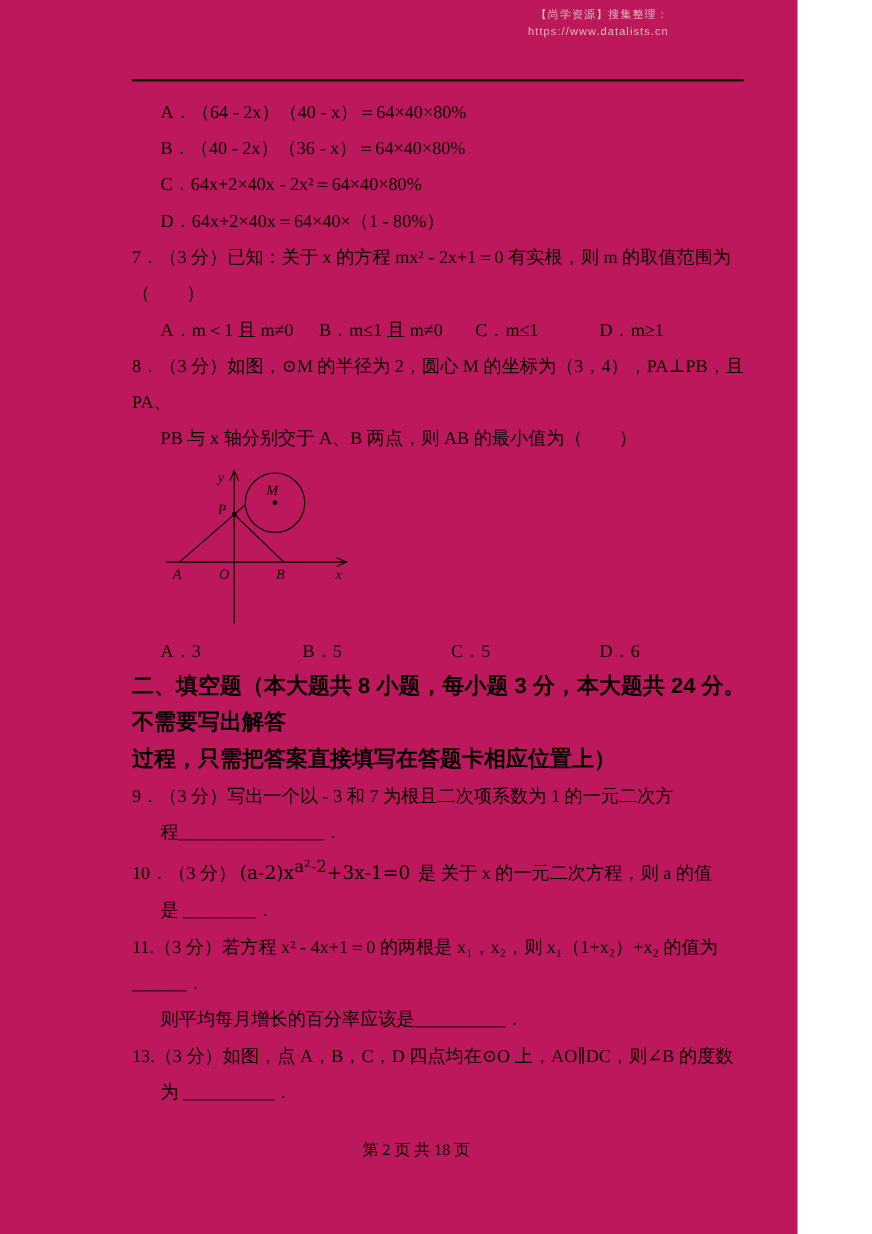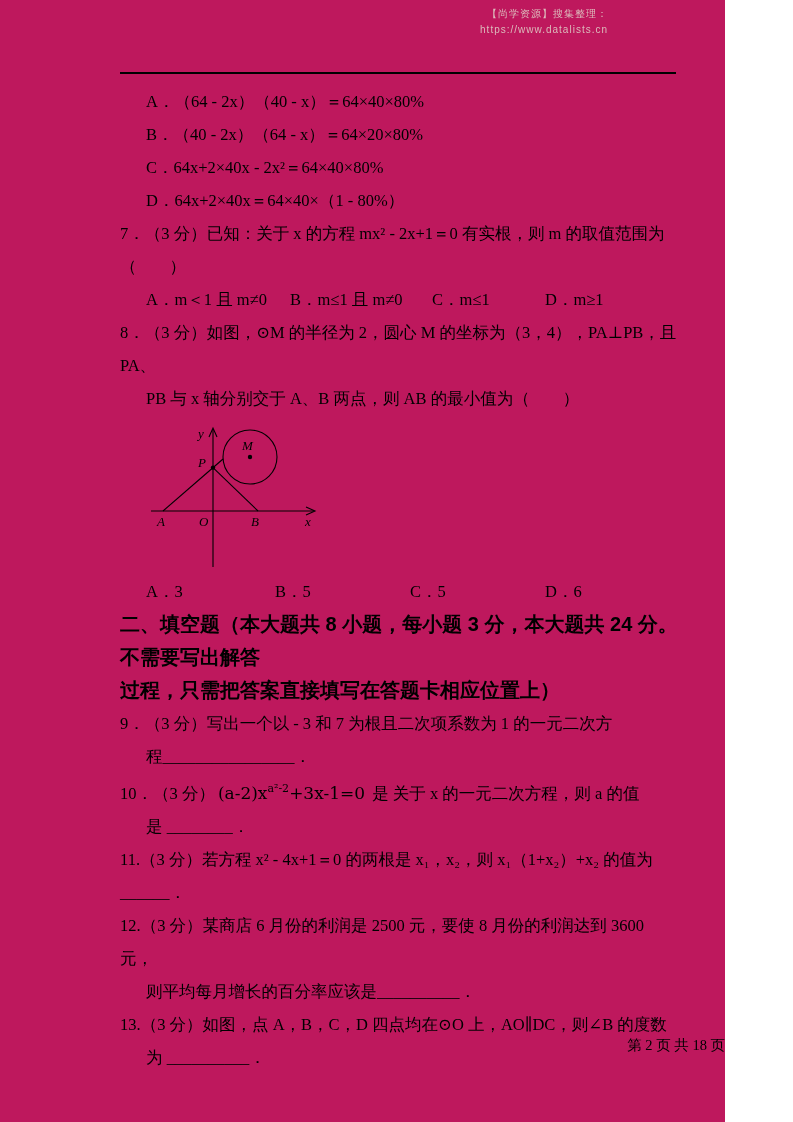--- a/index.html
+++ b/index.html
@@ -64,48 +64,48 @@
     font-style: italic;
     font-size: 13px;
   }
   .q10line { margin-top: 4px; }
   .formula {
     font-family: "DejaVu Serif", serif;
     font-size: 17px;
     margin: 0 3px;
     white-space: nowrap;
   }
-  .formula sup { font-size: 11px; line-height: 0; }
+  .formula sup { font-size: 15px; line-height: 0; }
   .footer {
     position: absolute;
     top: 1036px;
-    left: 0;
+    left: 16px;
     width: 100%;
-    text-align: right;
+    text-align: center;
     font-size: 14.5px;
     font-family: "Liberation Serif", "DejaVu Serif", serif;
   }
 </style>
 </head>
 <body>
 
 <div class="page">
 
   <div class="watermark">
     <div>【尚学资源】搜集整理：</div>
     <div>https://www.datalists.cn</div>
   </div>
 
   <div class="top-rule"></div>
 
   <div class="content">
 
     <div>
       <div class="line indent">A．（64 - 2x）（40 - x）＝64×40×80%</div>
-      <div class="line indent">B．（40 - 2x）（64 - x）＝64×20×80%</div>
+      <div class="line indent">B．（40 - 2x）（36 - x）＝64×40×80%</div>
       <div class="line indent">C．64x+2×40x - 2x²＝64×40×80%</div>
       <div class="line indent">D．64x+2×40x＝64×40×（1 - 80%）</div>
     </div>
 
     <div class="line">7．（3 分）已知：关于 x 的方程 mx² - 2x+1＝0 有实根，则 m 的取值范围为（　　）</div>
     <div class="opt-row q7row">
       <span class="line">A．m＜1 且 m≠0</span>
       <span class="line">B．m≤1 且 m≠0</span>
       <span class="line">C．m≤1</span>
       <span class="line">D．m≥1</span>
@@ -148,21 +148,20 @@
     <div class="section">过程，只需把答案直接填写在答题卡相应位置上）</div>
 
     <div class="line">9．（3 分）写出一个以 - 3 和 7 为根且二次项系数为 1 的一元二次方</div>
     <div class="line indent">程________________．</div>
 
     <div class="line q10line"><span>10．（3 分）</span><span class="formula"><span>(a-2)x</span><sup>a²-2</sup><span>+3x-1=0</span></span><span> 是 关于 x 的一元二次方程，则 a 的值</span></div>
     <div class="line indent">是 ________．</div>
 
     <div class="line">11.（3 分）若方程 x² - 4x+1＝0 的两根是 x₁，x₂，则 x₁（1+x₂）+x₂ 的值为______．</div>
 
-    <div class="line">12.（3 分）某商店 6 月份的利润是 2500 元，要使 8 月份的利润达到 3600 元，</div>
     <div class="line indent">则平均每月增长的百分率应该是__________．</div>
 
     <div class="line">13.（3 分）如图，点 A，B，C，D 四点均在⊙O 上，AO∥DC，则∠B 的度数</div>
     <div class="line indent">为 __________．</div>
 
   </div>
 
   <div class="footer">第 2 页 共 18 页</div>
 
 </div>

